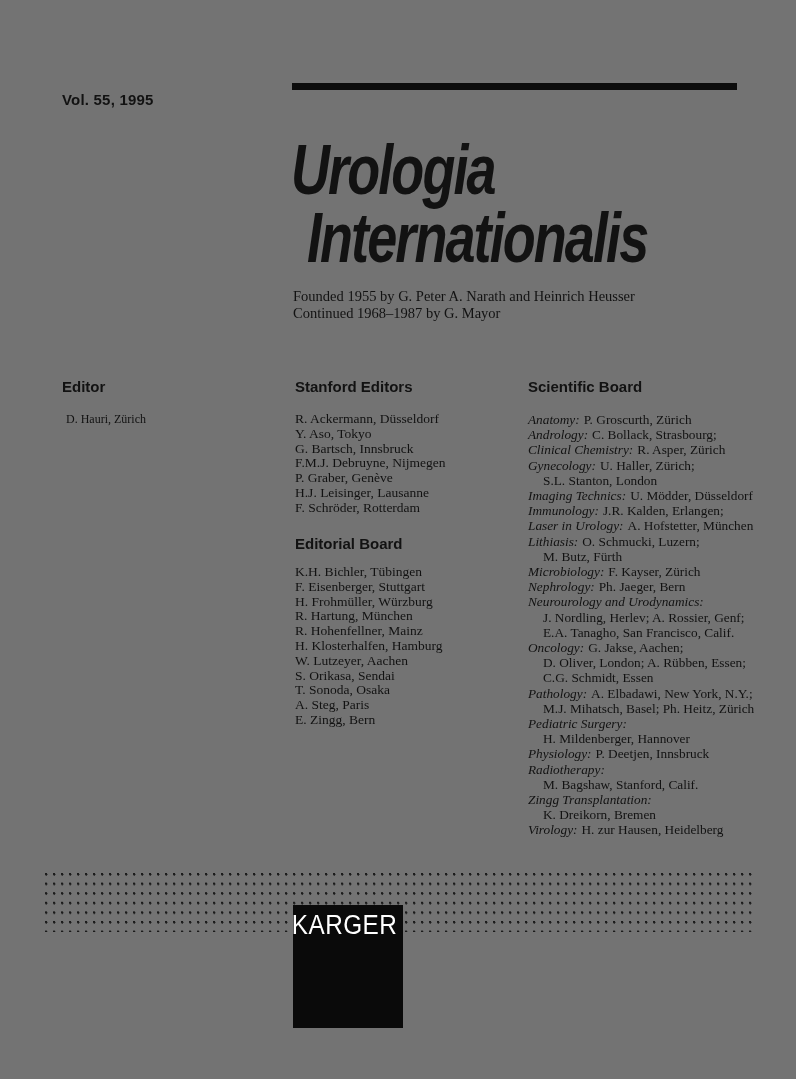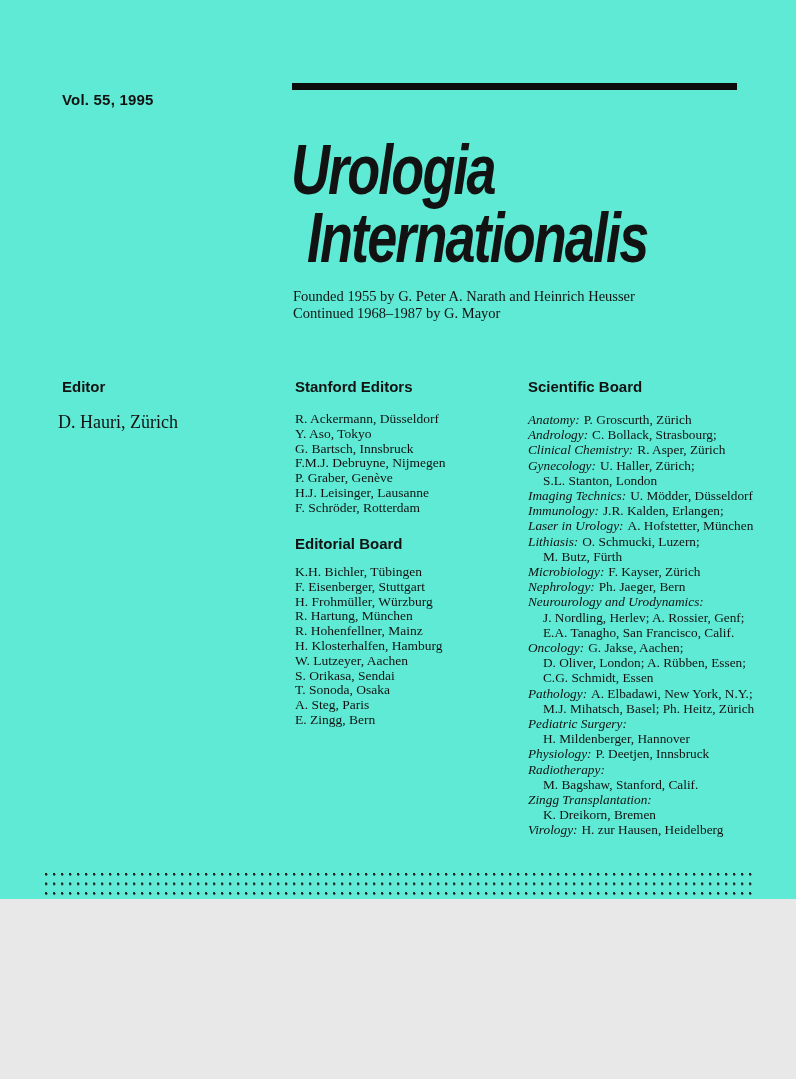--- a/index.html
+++ b/index.html
@@ -1,19 +1,19 @@
 <!DOCTYPE html>
 <html><head>
 <meta charset="utf-8">
 <style>
   html,body{margin:0;padding:0;background:#e8e8e8;}
   .page{
     position:relative;
-    width:796px;height:899px;
-    background:#5eead4;
+    width:796px;height:1079px;
+    background:#737373;
     overflow:hidden;
     font-family:"Liberation Serif", serif;
     color:#121212;
   }
 
   .vol{
     position:absolute;left:62px;top:91px;
     font-family:"Liberation Sans", sans-serif;
     font-weight:bold;font-size:15px;letter-spacing:0.2px;
   }
@@ -37,21 +37,21 @@
   .col-heading{
     position:absolute;
     font-family:"Liberation Sans", sans-serif;
     font-weight:bold;font-size:15px;margin:0;
   }
   .h-editor{left:62px;top:378px;}
   .h-assist{left:295px;top:378px;}
   .h-edboard{left:295px;top:535px;}
   .h-sciboard{left:528px;top:378px;}
 
-  .editor-name{position:absolute;left:58px;top:412px;font-size:18px;}
+  .editor-name{position:absolute;left:66px;top:412px;font-size:12px;}
 
   .list{position:absolute;margin:0;padding:0;list-style:none;font-size:13.5px;}
   .list .line{white-space:nowrap;}
   .assist-list{left:295px;top:412px;line-height:14.8px;}
   .edboard-list{left:295px;top:565px;line-height:14.8px;}
   .sci-list{left:528px;top:412px;line-height:15.2px;font-size:13.3px;width:260px;}
   .sci-list .topic{font-style:italic;margin-right:4px;}
   .sci-list .indent{padding-left:15px;}
 
   .dots-band{

